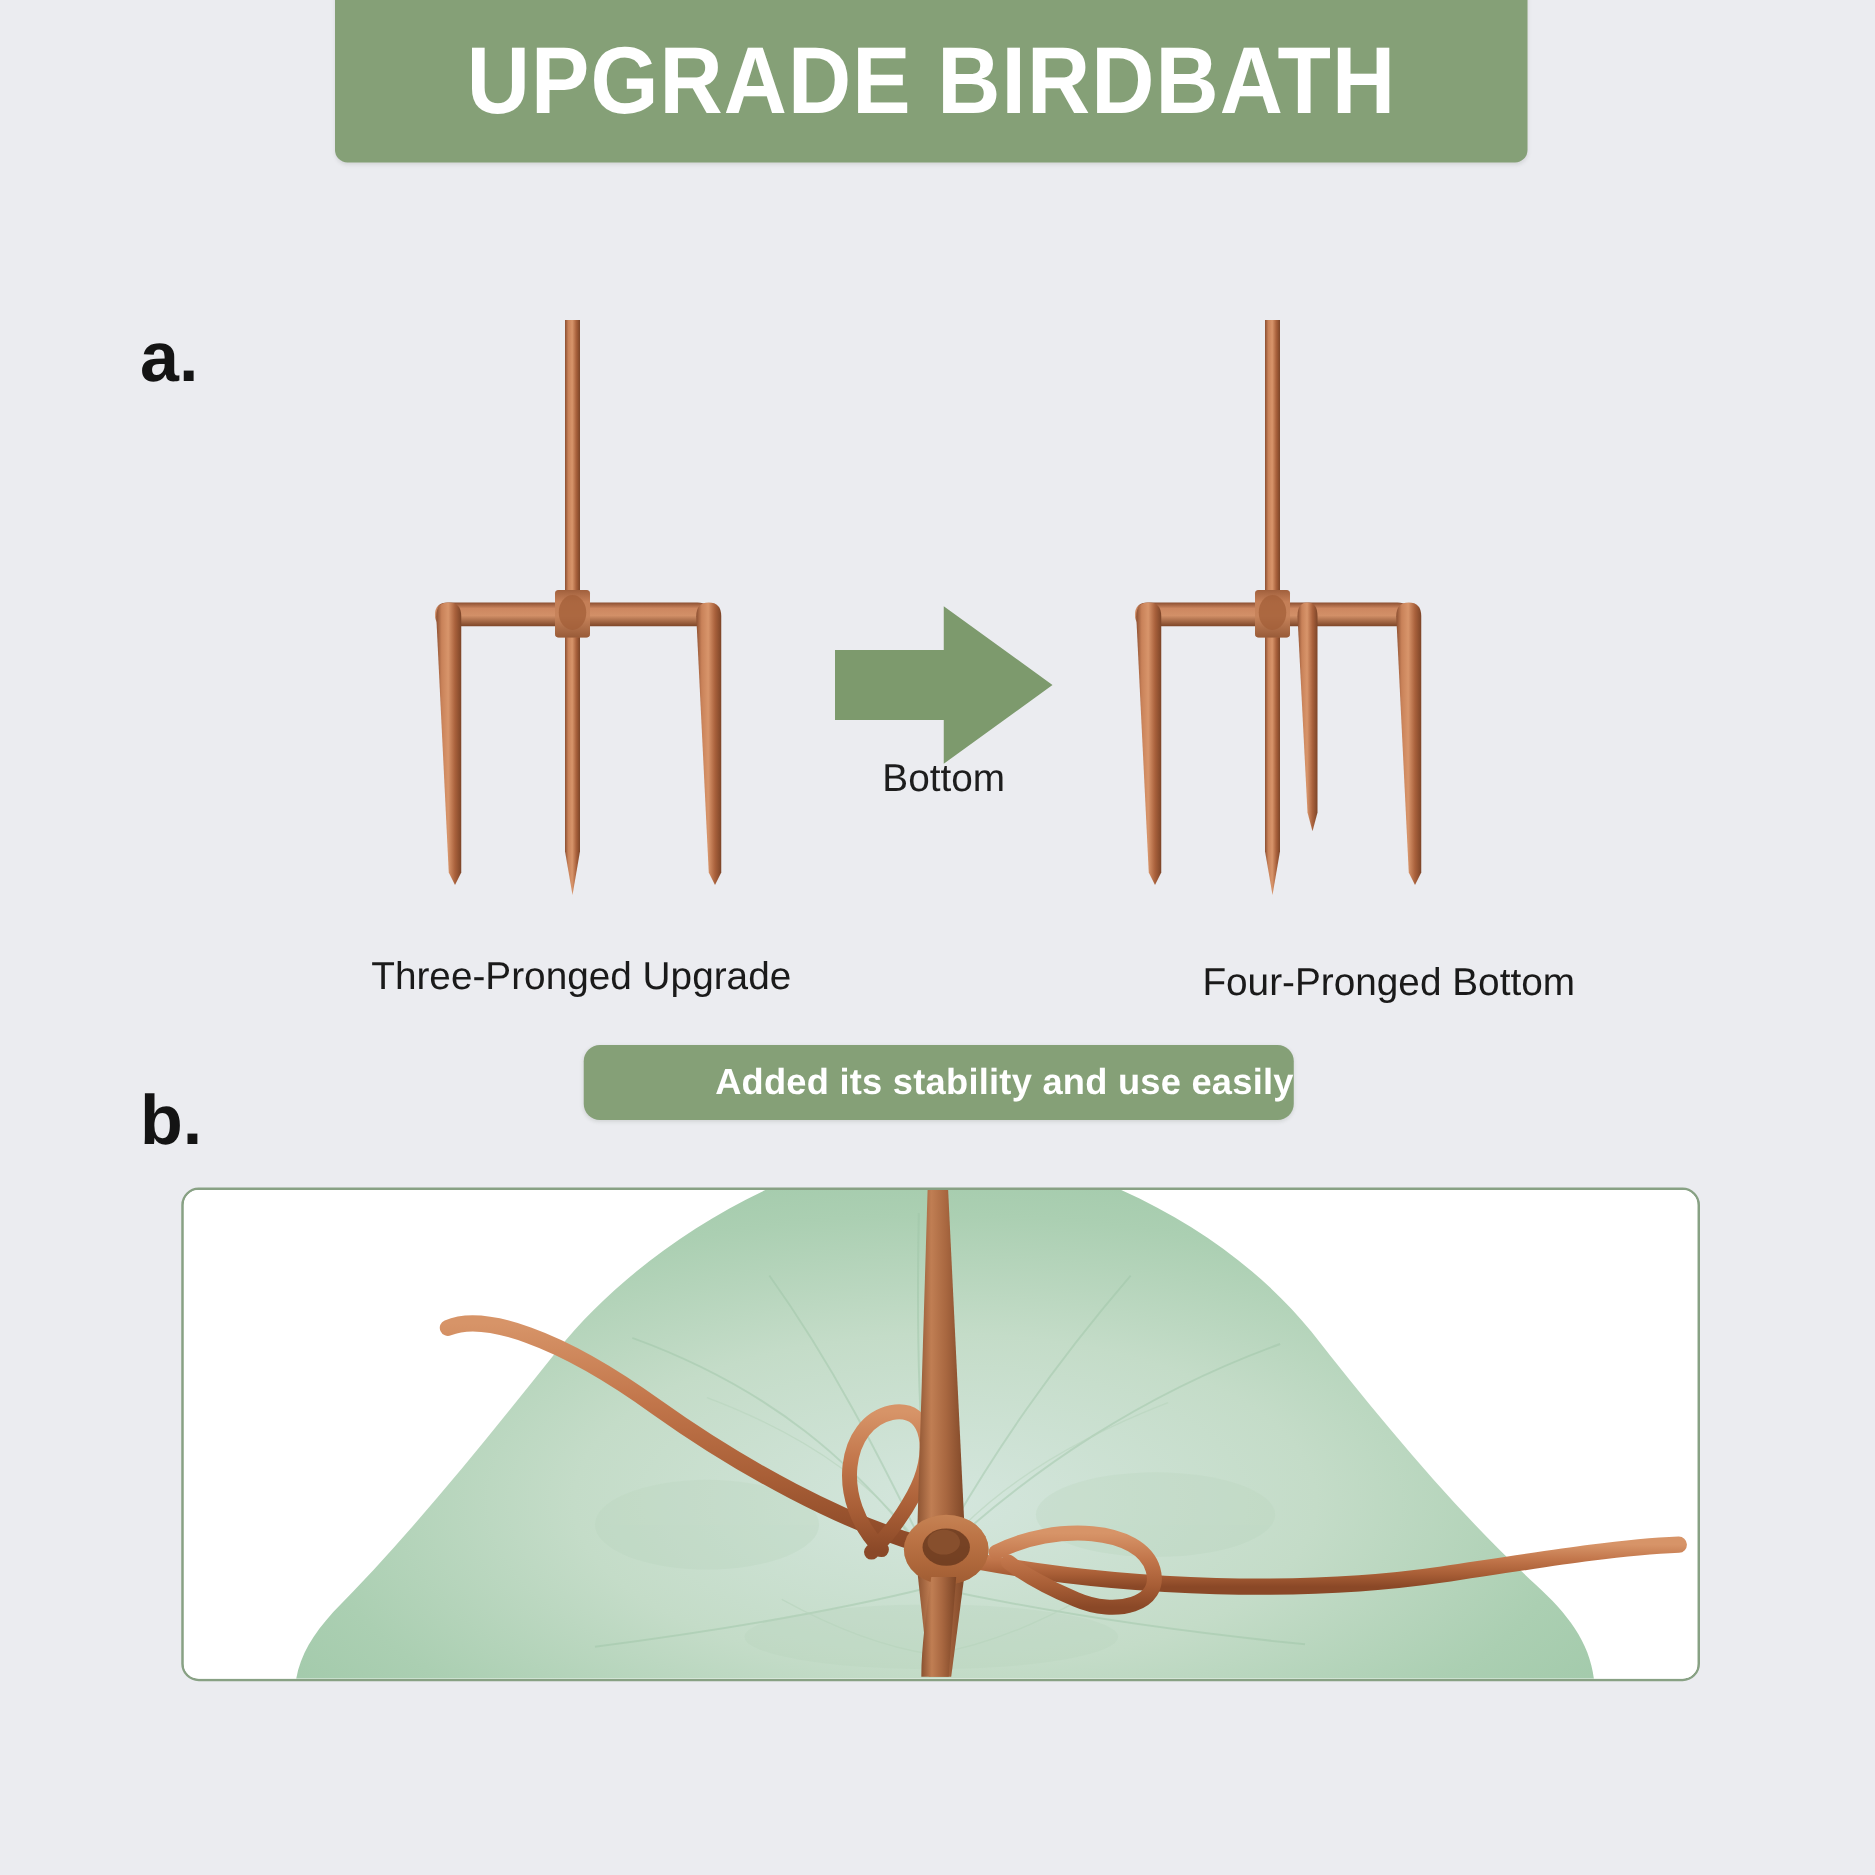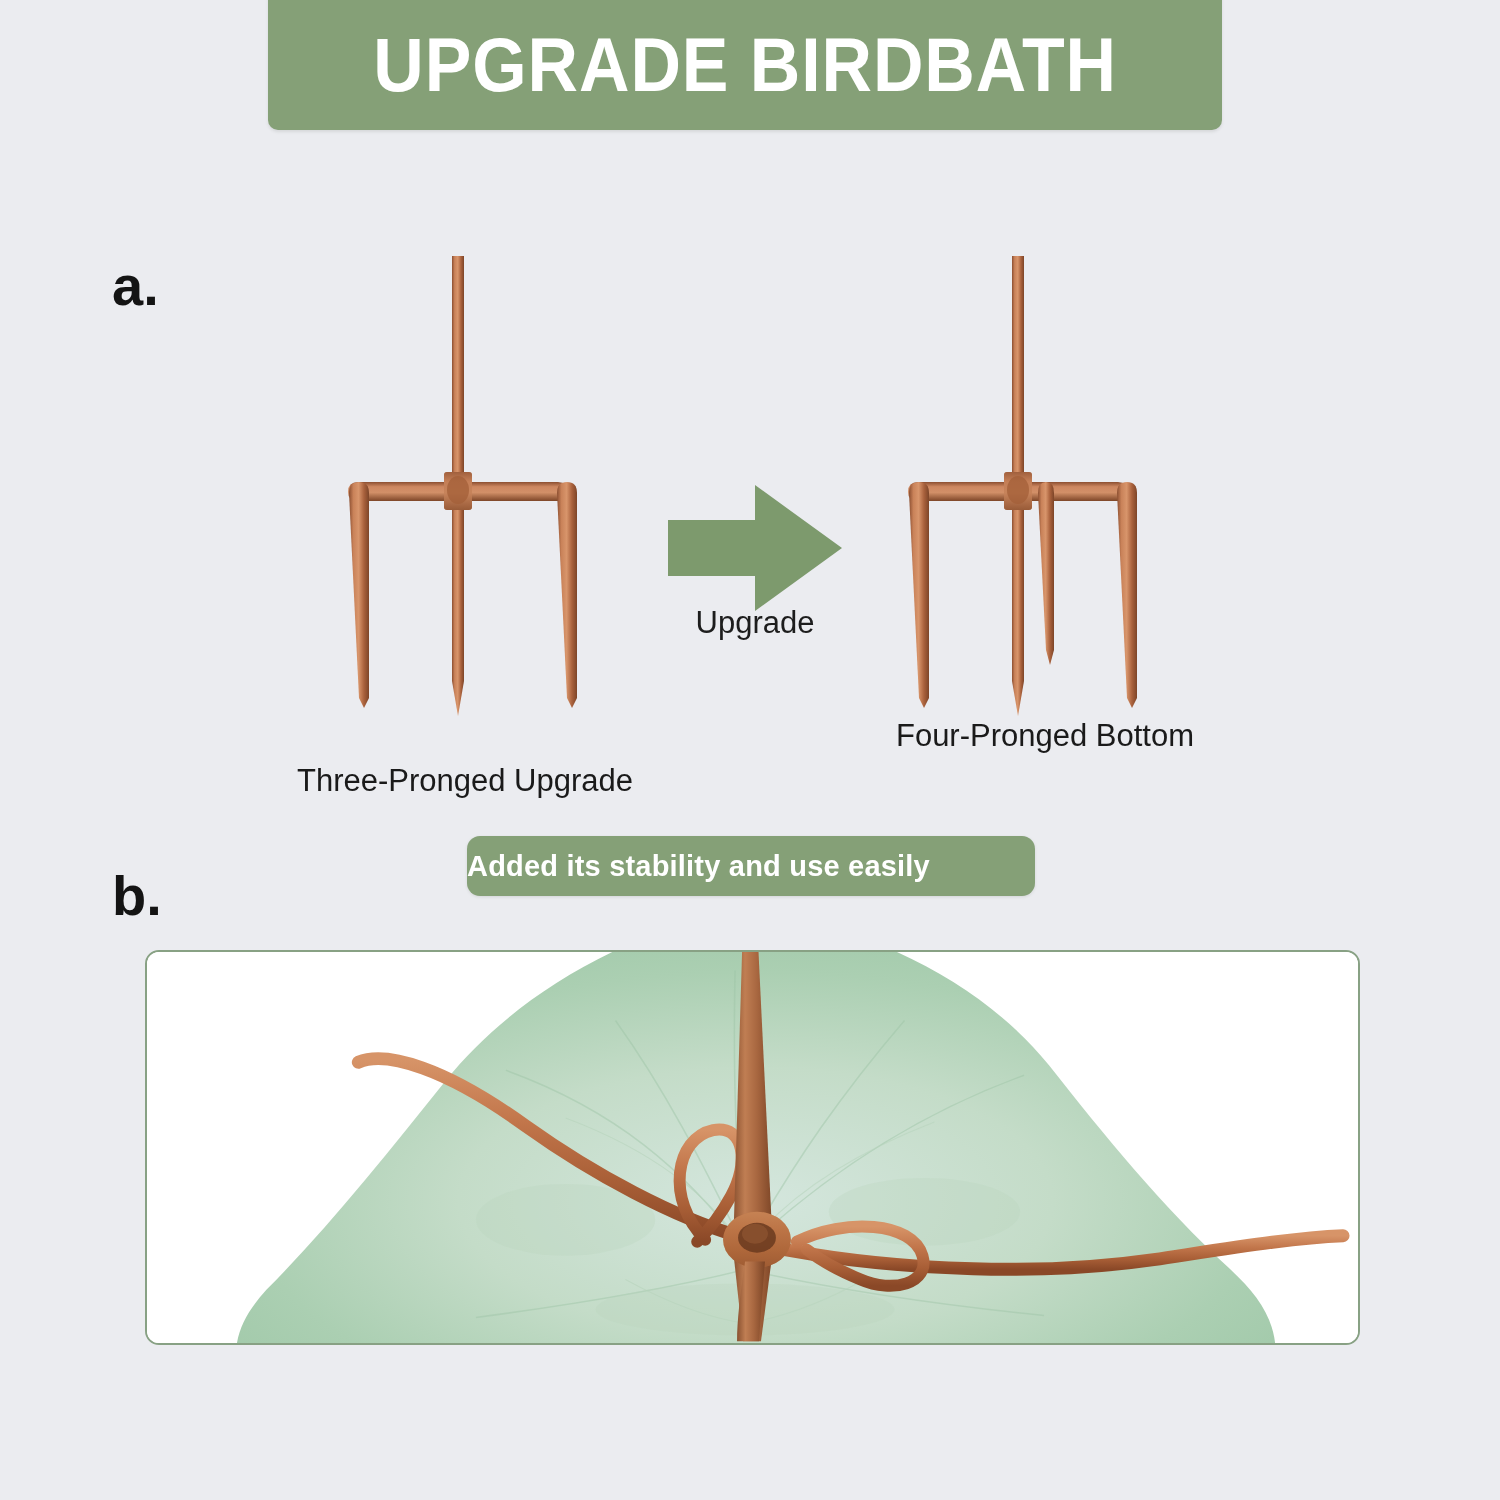--- a/index.html
+++ b/index.html
@@ -58,27 +58,27 @@
 
   
   .prong-caption{
     position:absolute;
     font-size:31px;color:#1a1a1a;
     font-family:"Liberation Sans", sans-serif;
     text-align:center;
     white-space:nowrap;
   }
   #caption-three{left:250px;top:763px;width:430px;}
-  #caption-four{left:830px;top:718px;width:430px;}
+  #caption-four{left:830px;top:768px;width:430px;text-align:right;}
 
   
   .pill{
     position:absolute;left:467px;top:836px;width:568px;height:60px;
     background:#85a077;border-radius:13px;
-    display:flex;align-items:center;justify-content:flex-start;
+    display:flex;align-items:center;justify-content:flex-end;
     box-shadow:0 1px 3px rgba(120,130,120,.2);
   }
   .pill-text{
     color:#fff;font-size:29px;font-weight:bold;
     font-family:"Liberation Sans", sans-serif;
     letter-spacing:.2px;white-space:nowrap;
   }
 
   
   .photo-frame{
@@ -153,21 +153,21 @@
 
     <path d="M148 243 q0 -11 8 -11 q8 0 8 11 V400 l-4 15 l-4 -15 z" fill="url(#cop)"></path>
     <rect x="114" y="222" width="28" height="38" rx="3" fill="#b9744b"></rect>
     <rect x="114" y="222" width="28" height="38" rx="3" fill="url(#copH)" opacity=".55"></rect>
     <ellipse cx="128" cy="240" rx="11" ry="14" fill="#a35f38" opacity=".75"></ellipse>
   </svg>
 
   <svg class="arrow-wrap" viewBox="0 0 190 180">
     <path d="M8 40 H95 V5 L182 68 L95 131 V96 H8 Z" fill="#7d9a6d"></path>
   </svg>
-  <div class="upgrade-label">Upgrade</div>
+  <div class="upgrade-label">Bottom</div>
 
   <div class="prong-caption" id="caption-three">Three-Pronged Upgrade</div>
   <div class="prong-caption" id="caption-four">Four-Pronged Bottom</div>
 
   <div class="pill">
     <span class="pill-text">Added its stability and use easily</span>
   </div>
 
   <div class="photo-frame">
     <svg class="photo-svg" viewBox="0 0 1215 395" preserveAspectRatio="xMidYMid slice">

